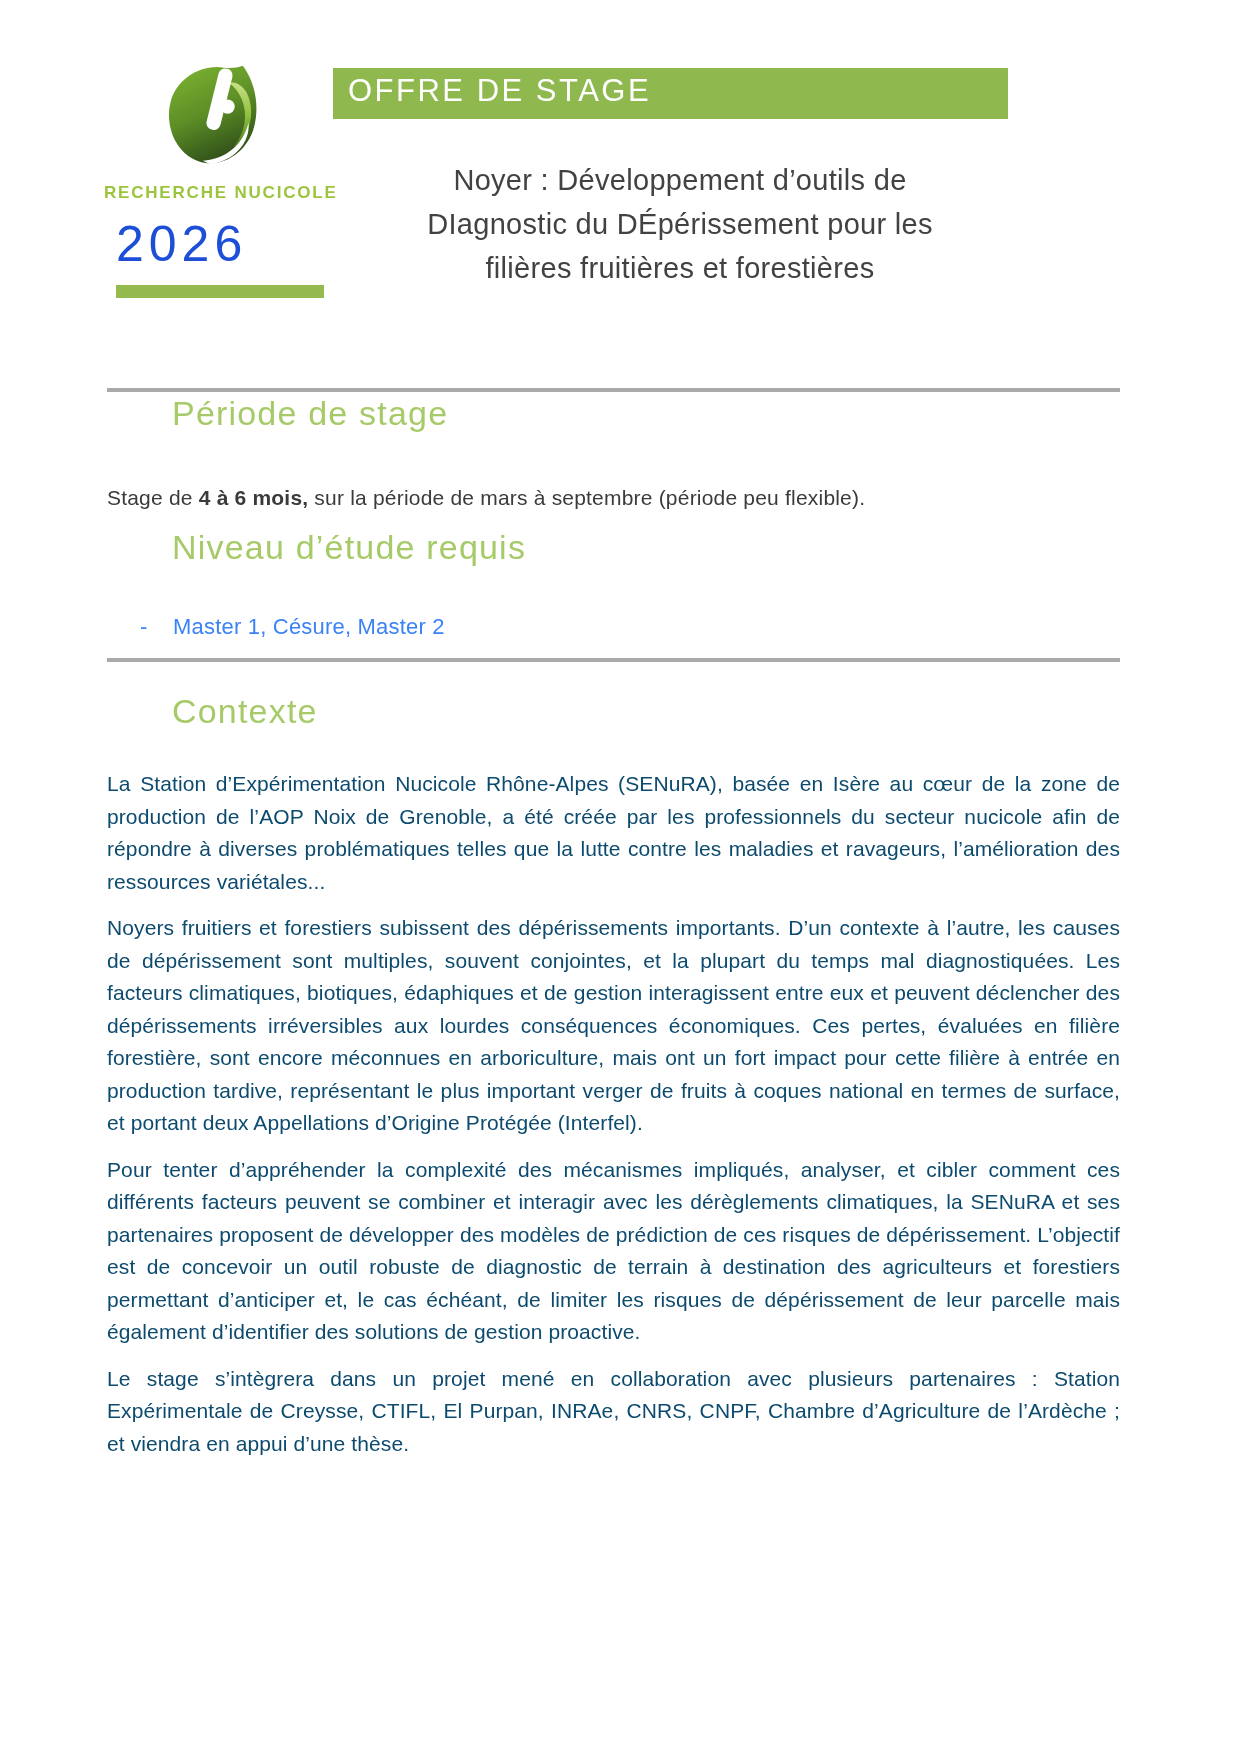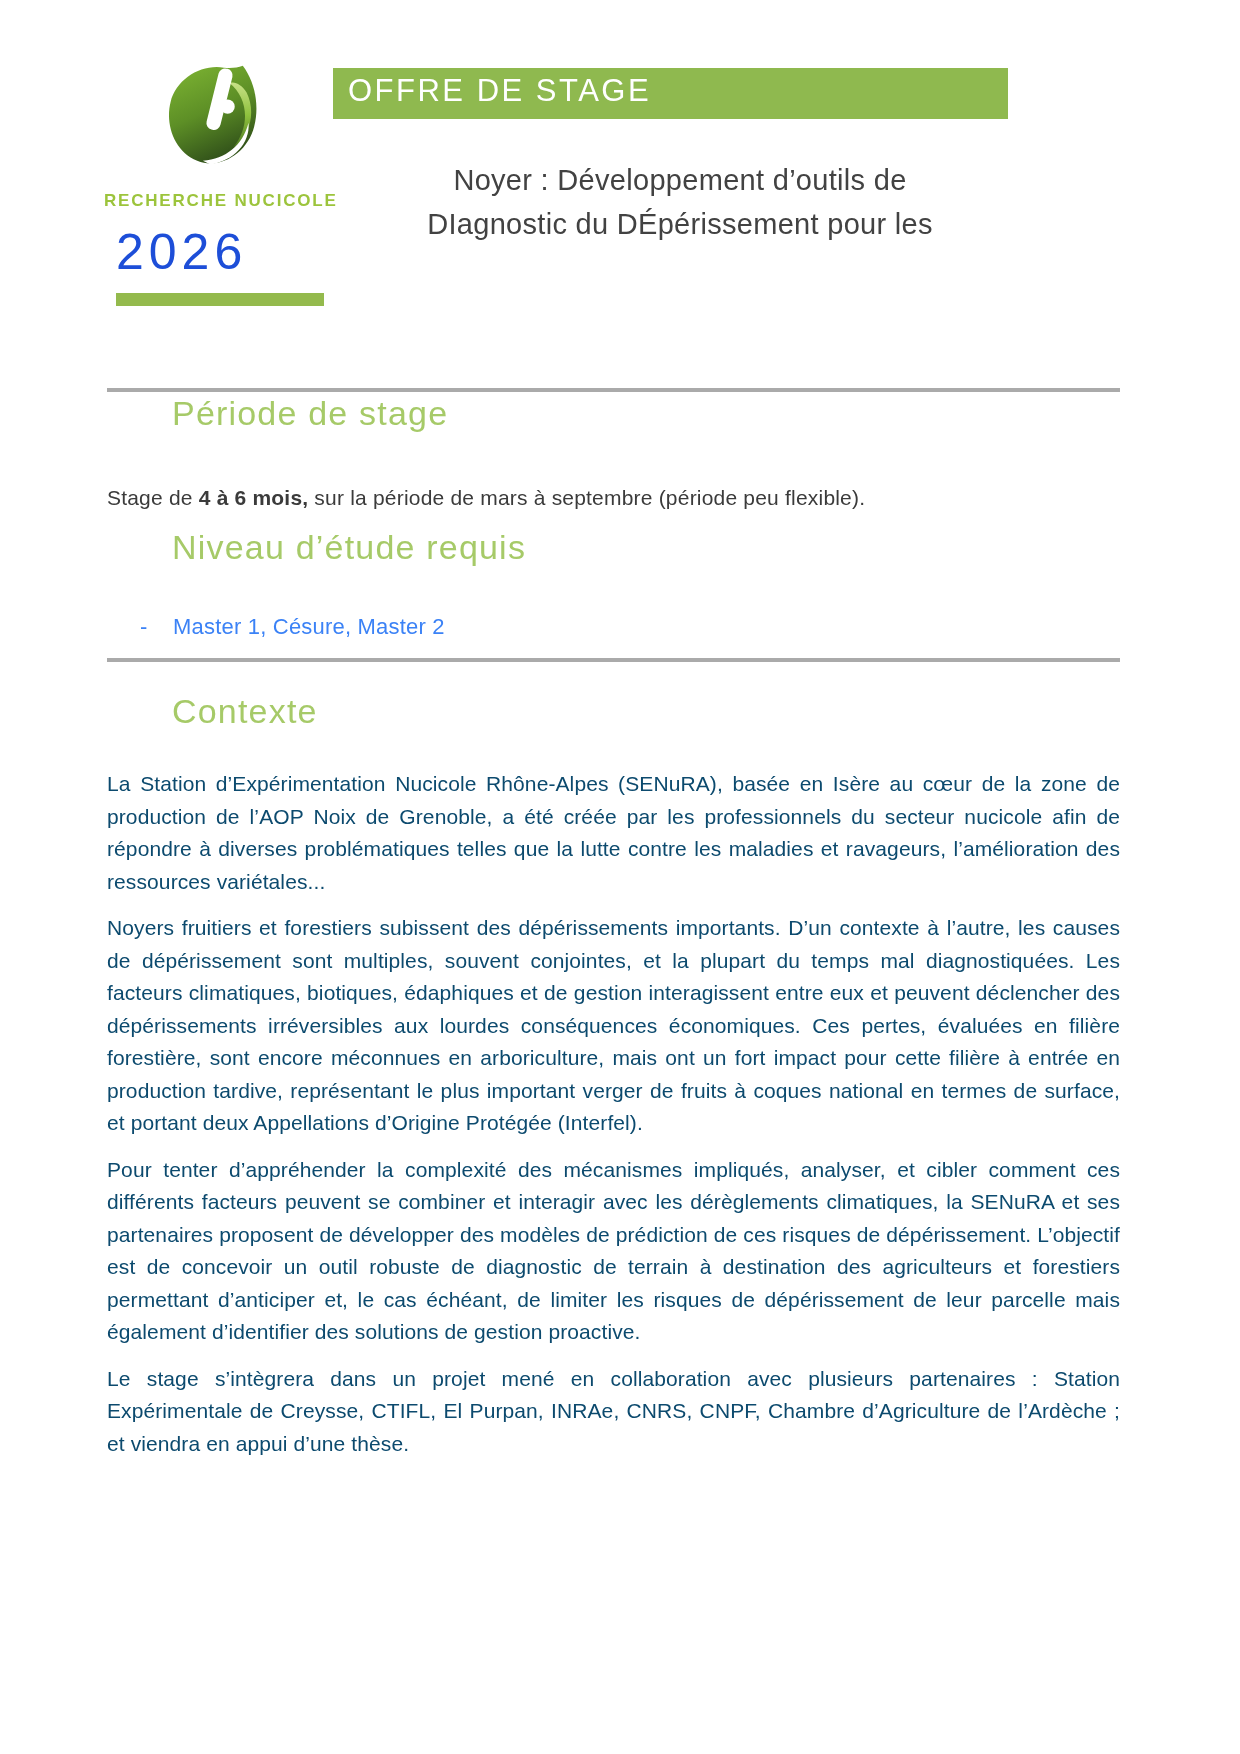--- a/index.html
+++ b/index.html
@@ -10,21 +10,21 @@
 
   
   .logo-block{position:absolute;left:104px;top:62px;width:232px;text-align:center;}
   .leaf{width:118px;height:114px;display:block;margin:0 auto;}
   .wordmark{
     margin-top:6px;font-size:45px;font-weight:700;color:#1d2733;
     letter-spacing:0.5px;line-height:1.05;white-space:nowrap;
   }
   .wordmark .u-green{display:inline-block;border-bottom:8px solid #9cc43c;line-height:0.82;}
   .logo-subtitle{
-    margin-top:15px;font-size:17px;font-weight:700;color:#9cc43c;
+    margin-top:7px;font-size:17px;font-weight:700;color:#9cc43c;
     letter-spacing:1.8px;white-space:nowrap;
   }
   .year{
     margin-top:12px;font-size:50px;font-weight:300;color:#1d4ed8;
     letter-spacing:5px;text-align:left;padding-left:12px;
   }
   .logo-bar{width:208px;height:13px;background:#94ba4d;margin-top:12px;margin-left:12px;}
 
   
   .banner{
@@ -108,20 +108,21 @@
   <div class="year">2026</div>
 
   <div class="logo-bar"></div>
 </div>
 
 <div class="banner">OFFRE DE STAGE</div>
 
 <div class="doc-title">
   <div>Noyer : Développement d’outils de</div>
   <div>DIagnostic du DÉpérissement pour les</div>
+  <div>filières fruitières et forestières</div>
 </div>
 
 <div class="sep sep-1"></div>
 <div class="sep sep-2"></div>
 
 <div class="section-heading h-periode">Période de stage</div>
 
 <div class="stage-line"><span>Stage de </span><span class="bold">4 à 6 mois,</span><span> sur la période de mars à septembre (période peu flexible).</span></div>
 
 <div class="section-heading h-niveau">Niveau d’étude requis</div>

